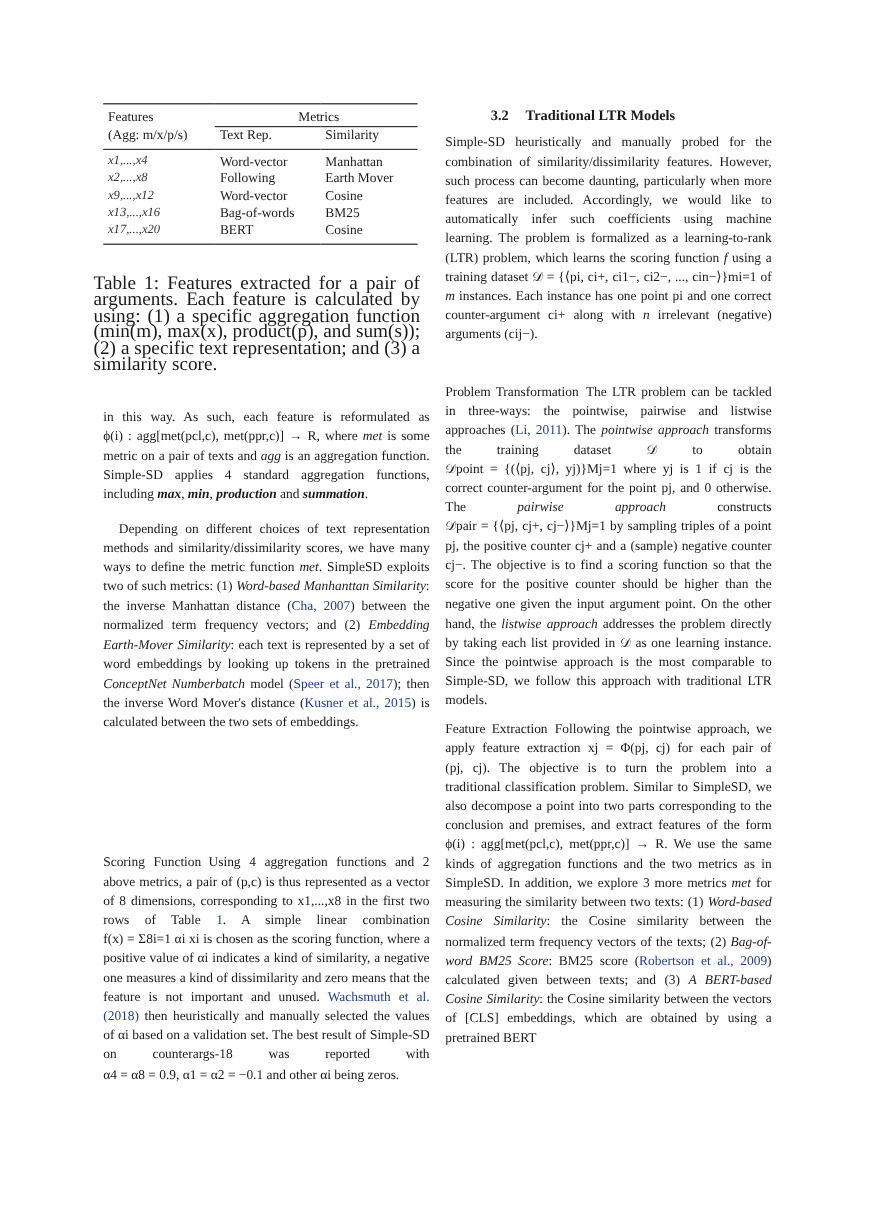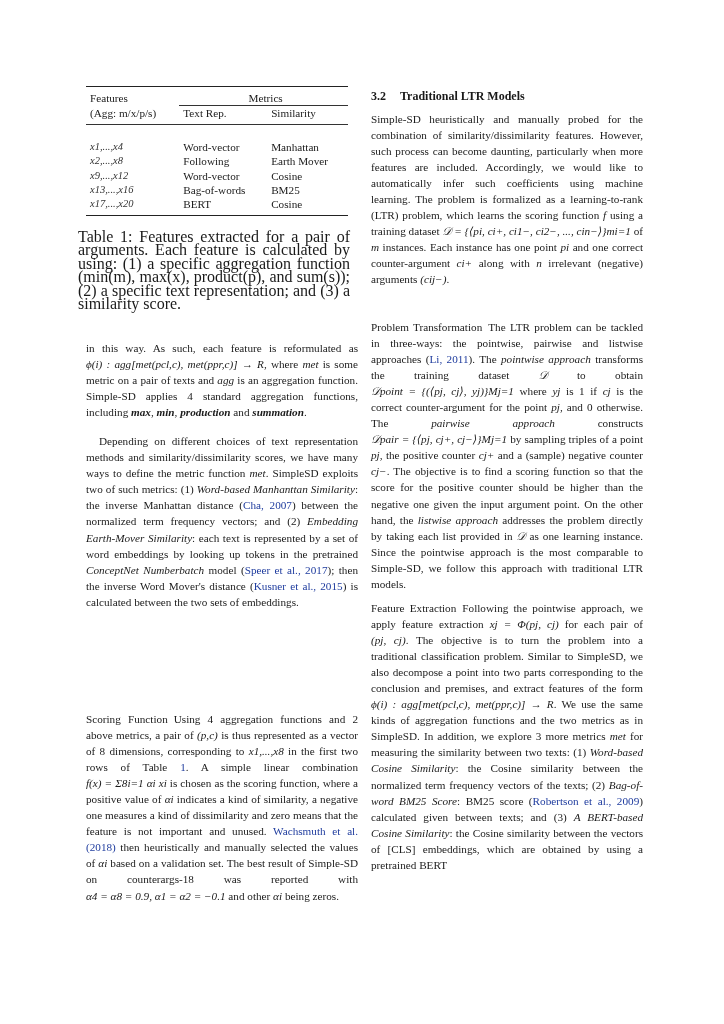--- a/index.html
+++ b/index.html
@@ -14,41 +14,41 @@
     text-align: justify; hyphens: manual;
   }
   .col-left { left: 86px; }
   .col-right { left: 371px; }
   p { margin: 0; }
   .indent { text-indent: 13px; }
   .link { color: #1f3c9e; }
   i, .it { font-style: italic; }
   .bi { font-weight: bold; font-style: italic; }
   .runhead { font-weight: normal; margin-right: 6px; margin-top: 16px; }
-  .math { font-style: italic; white-space: nowrap; }
+  .math { white-space: nowrap; }
 
   
   .tbl-wrap { position: absolute; left: 86px; top: 86px; width: 262px; }
   table.feat { width: 100%; border-collapse: collapse; font-size: 11.2px; line-height: 14.4px; }
   table.feat td { padding: 0 0 0 4px; vertical-align: top; white-space: nowrap; }
   table.feat tr.top td { border-top: 1.3px solid #222; padding-top: 4px; }
   table.feat tr.sub-head td { padding-bottom: 3px; }
   table.feat tr.sub-head td.under { border-top: 0.8px solid #333; margin-top: 32px; }
-  table.feat tr.first-body td { border-top: 0.8px solid #333; padding-top: 15px; }
+  table.feat tr.first-body td { border-top: 0.8px solid #333; padding-top: 3px; }
   table.feat tr.last td { border-bottom: 1.3px solid #222; padding-bottom: 3px; }
   .metrics-head { text-align: center; }
   .feat-cell { font-style: italic; font-size: 10.5px; color: #333; }
 
   .caption {
     position: absolute; left: 78px; top: 230px; width: 272px;
     font-size: 16px; line-height: 13.4px; text-align: justify;
   }
 
   .section-head { font-weight: bold; font-size: 12px; margin-bottom: 7px; line-height: 16px; }
-  .section-head .num { margin-right: 14px; }
+  .section-head .num { margin-right: 14px; margin-left: 38px; }
   .gap { height: 13px; }
 </style>
 </head>
 <body>
 
 <div class="tbl-wrap">
   <table class="feat">
     <tbody>
         <tr class="top">
       <td>Features</td>

